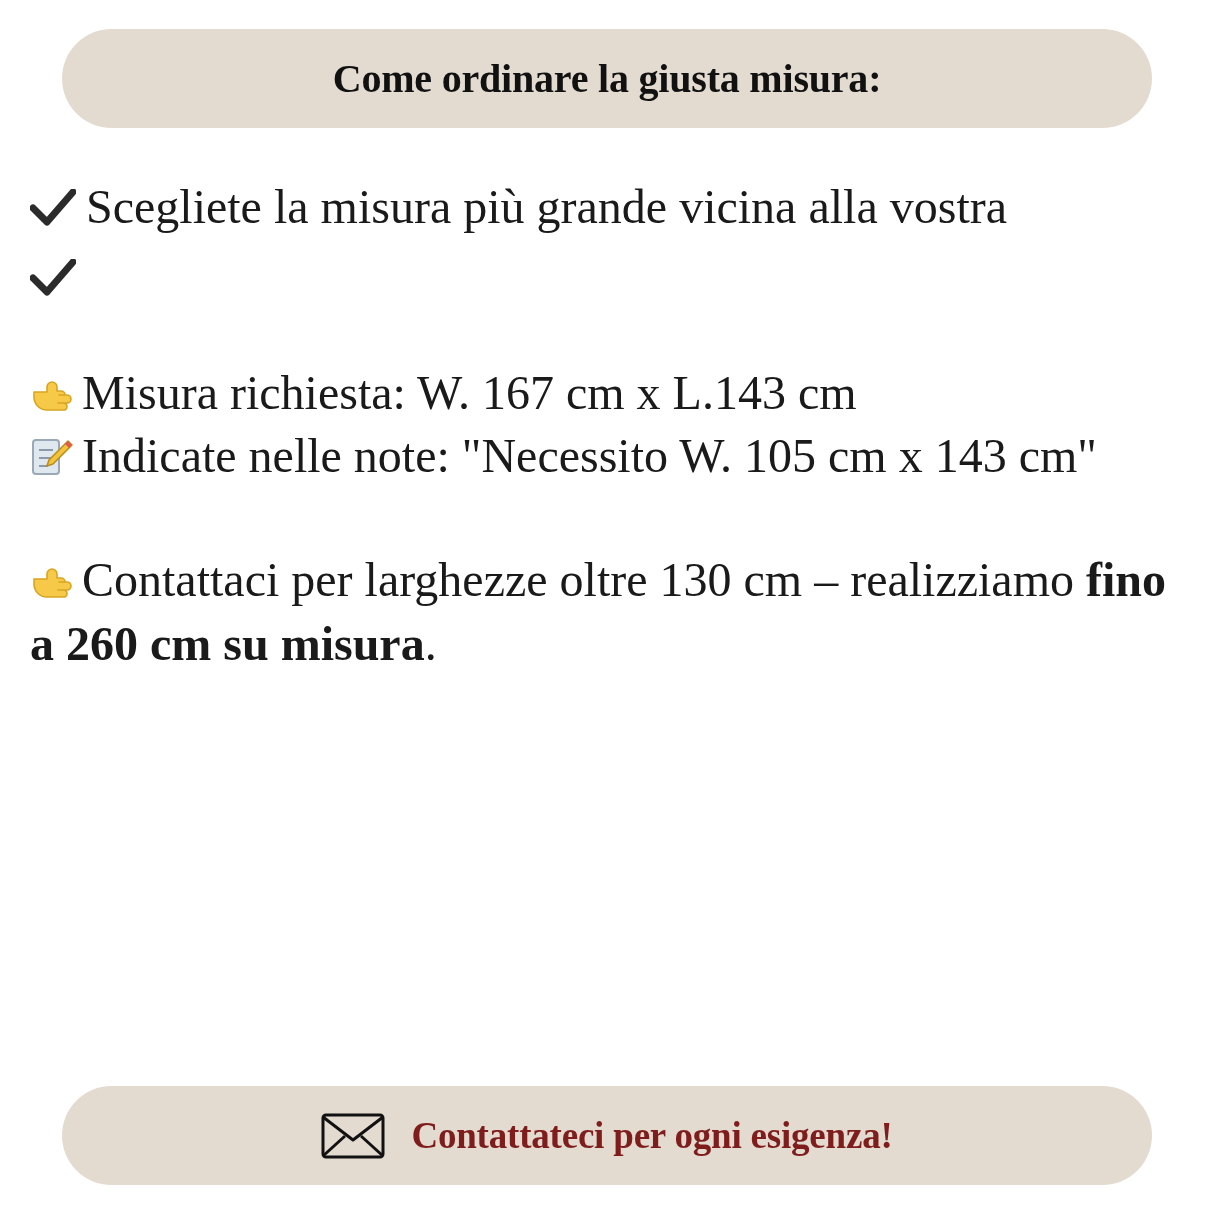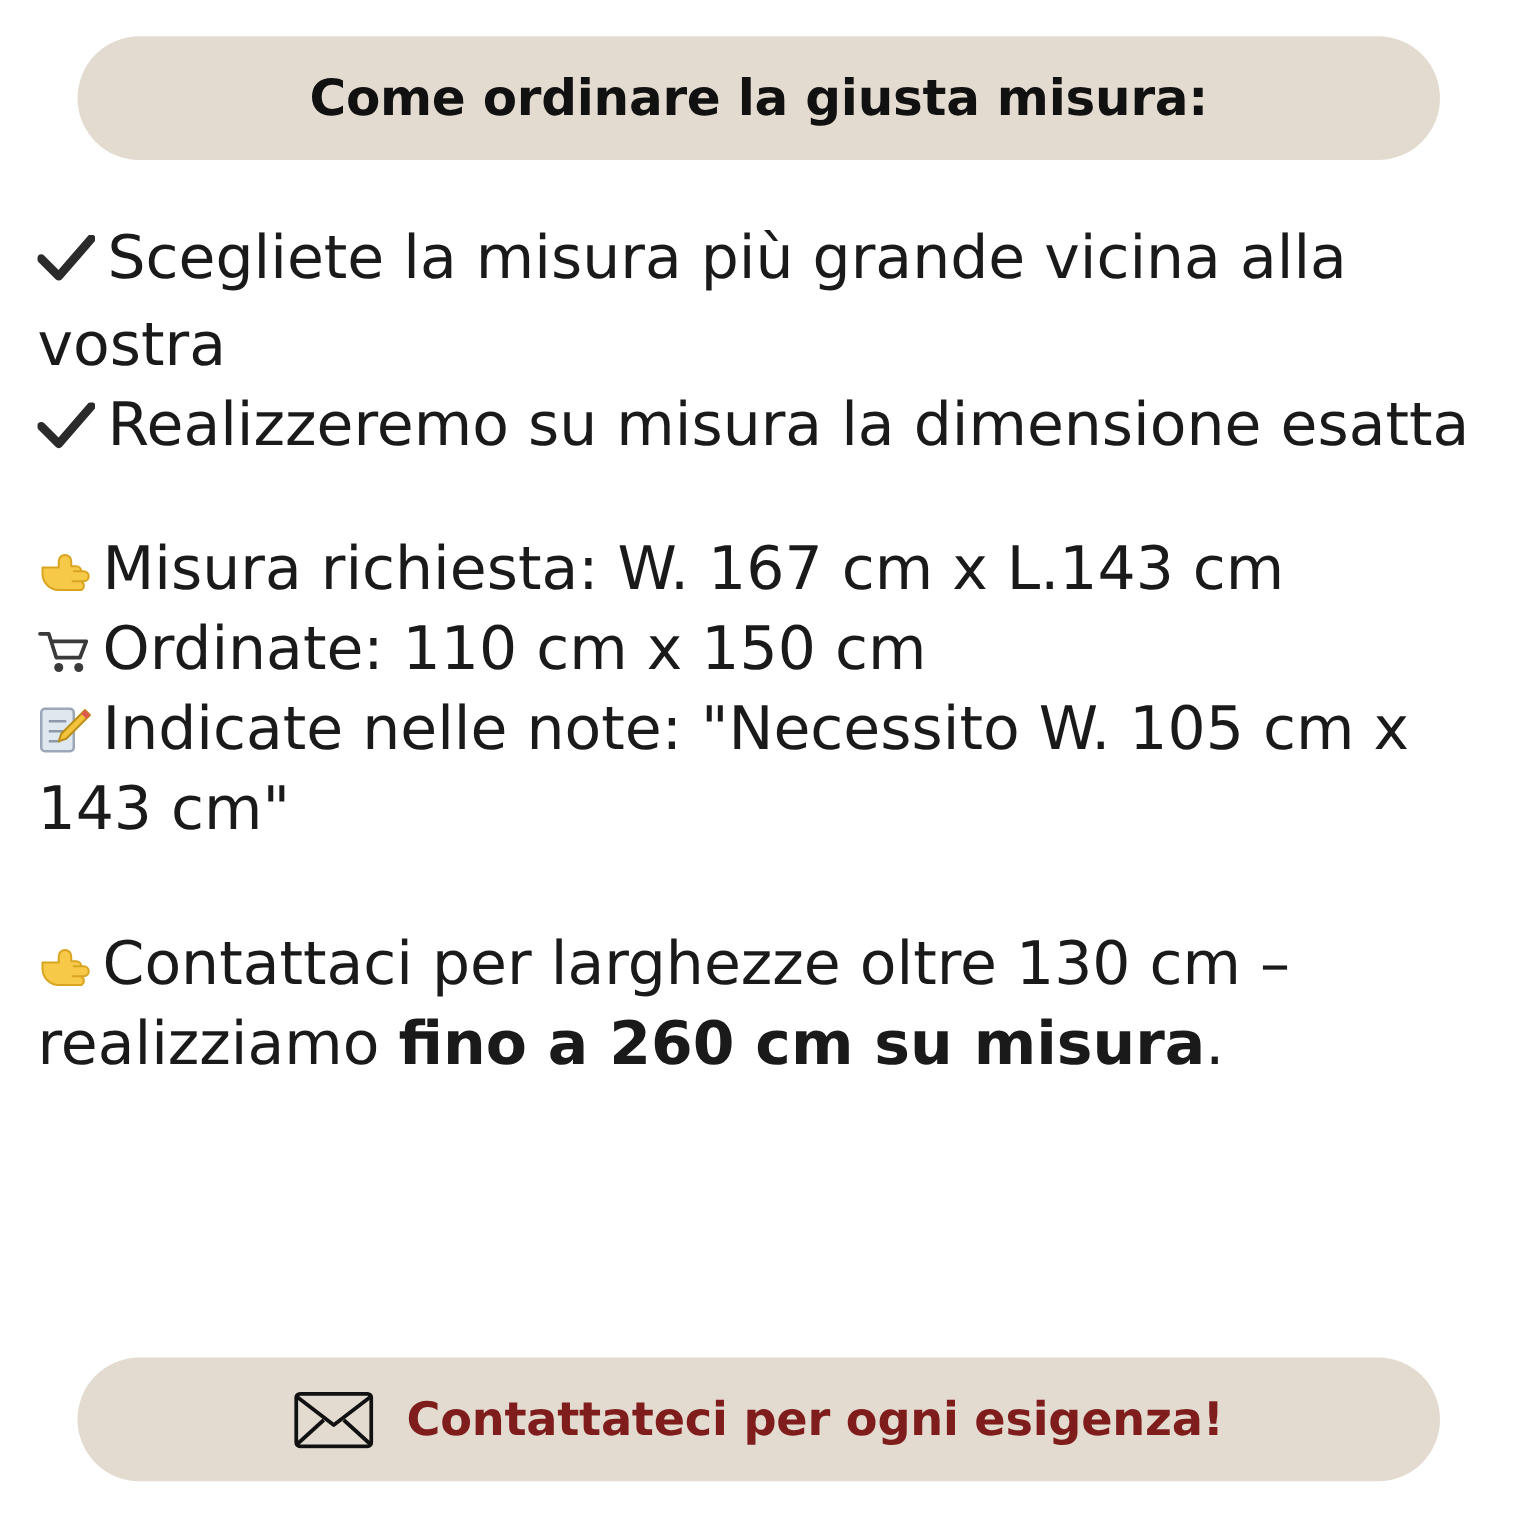--- a/index.html
+++ b/index.html
@@ -12,20 +12,21 @@
     height: 1214px;
     font-family: "DejaVu Sans", "Liberation Sans", sans-serif;
     color: #111111;
     overflow: hidden;
   }
   .page {
     position: relative;
     width: 1214px;
     height: 1214px;
     box-sizing: border-box;
+    font-family: Liberation Serif, serif;
   }
 
   
   .pill {
     position: absolute;
     left: 62px;
     width: 1090px;
     background: #e3dbd0;
     border-radius: 60px;
     display: flex;
@@ -112,43 +113,34 @@
           <path d="M3 19 L17 33 L43 3" fill="none" stroke="#2b2b2b" stroke-width="7" stroke-linecap="round" stroke-linejoin="round"></path>
         </svg>
       </span><span>Scegliete la misura più grande vicina alla vostra</span>
     </p>
 
     <p class="line">
       <span class="check-icon">
         <svg width="46" height="40" viewBox="0 0 46 40" aria-hidden="true">
           <path d="M3 19 L17 33 L43 3" fill="none" stroke="#2b2b2b" stroke-width="7" stroke-linecap="round" stroke-linejoin="round"></path>
         </svg>
-      </span><span>Realizzeremo su misura la dimensione esatta</span>
+      </span>
     </p>
 
     <div class="block-gap"></div>
 
 
     <p class="line">
       <span class="emoji">
         <svg width="44" height="36" viewBox="0 0 44 36" aria-hidden="true">
           <path d="M4 14 h13 v-5 a5 5 0 0 1 10 0 v4 h4 a4 4 0 0 1 4 4 h-6 h8 a4 4 0 0 1 0 8 h-9 h7 a4 4 0 0 1 0 7 H17 a13 13 0 0 1-13-13z" fill="#f7c948" stroke="#d9a520" stroke-width="1.6" stroke-linejoin="round"></path>
         </svg>
       </span><span>Misura richiesta: W. 167 cm x L.143 cm</span>
     </p>
 
-    <p class="line">
-      <span class="emoji">
-        <svg width="44" height="38" viewBox="0 0 44 38" aria-hidden="true">
-          <path d="M2 5 h7 l6 19 h19 l5 -13 H12" fill="none" stroke="#3a3a3a" stroke-width="3" stroke-linecap="round" stroke-linejoin="round"></path>
-          <circle cx="17" cy="32" r="3.6" fill="#3a3a3a"></circle>
-          <circle cx="33" cy="32" r="3.6" fill="#3a3a3a"></circle>
-        </svg>
-      </span><span>Ordinate: 110 cm x 150 cm</span>
-    </p>
 
     <p class="line">
       <span class="emoji">
         <svg width="44" height="40" viewBox="0 0 44 40" aria-hidden="true">
           <rect x="3" y="3" width="26" height="34" rx="3" fill="#dfe7ef" stroke="#9aa8b8" stroke-width="2"></rect>
           <line x1="9" y1="13" x2="23" y2="13" stroke="#8b99a8" stroke-width="2"></line>
           <line x1="9" y1="21" x2="23" y2="21" stroke="#8b99a8" stroke-width="2"></line>
           <line x1="9" y1="29" x2="18" y2="29" stroke="#8b99a8" stroke-width="2"></line>
           <path d="M38 4 l4 4 -19 19 -6 2 2 -6 z" fill="#f3c33c" stroke="#b98e1d" stroke-width="1.6" stroke-linejoin="round"></path>
           <path d="M38 4 l4 4 -3 3 -4 -4z" fill="#e05a4e"></path>

